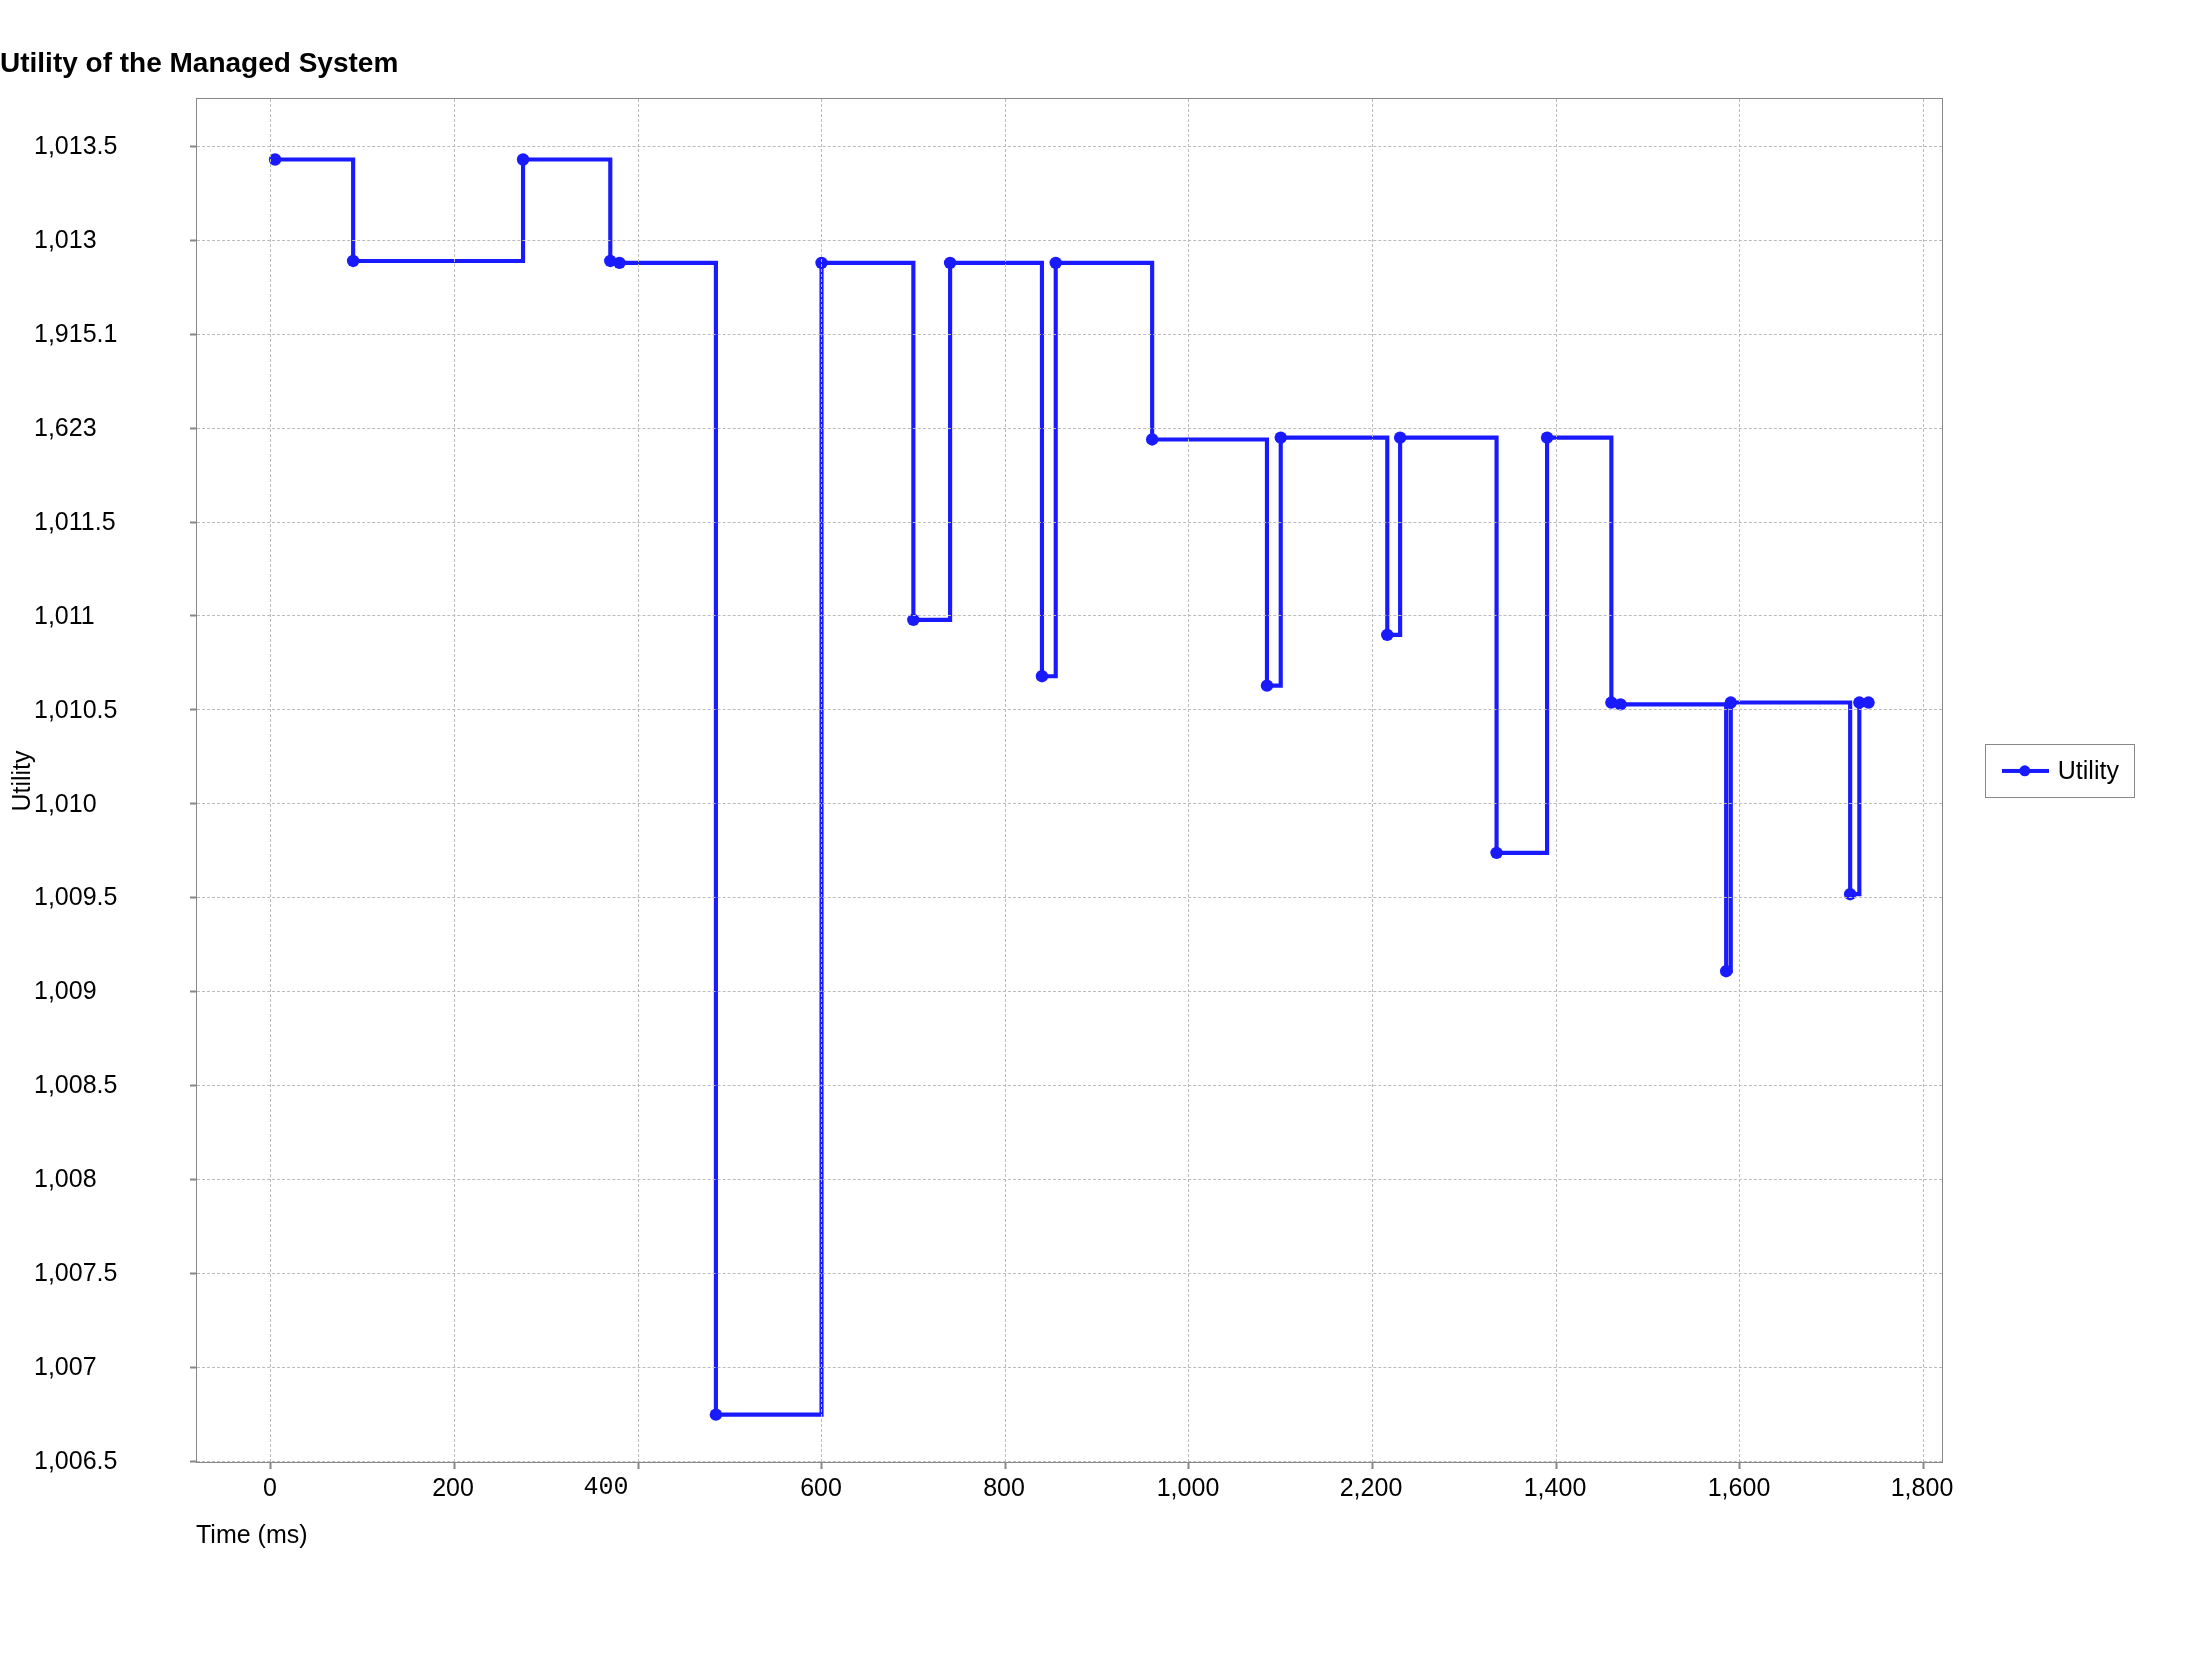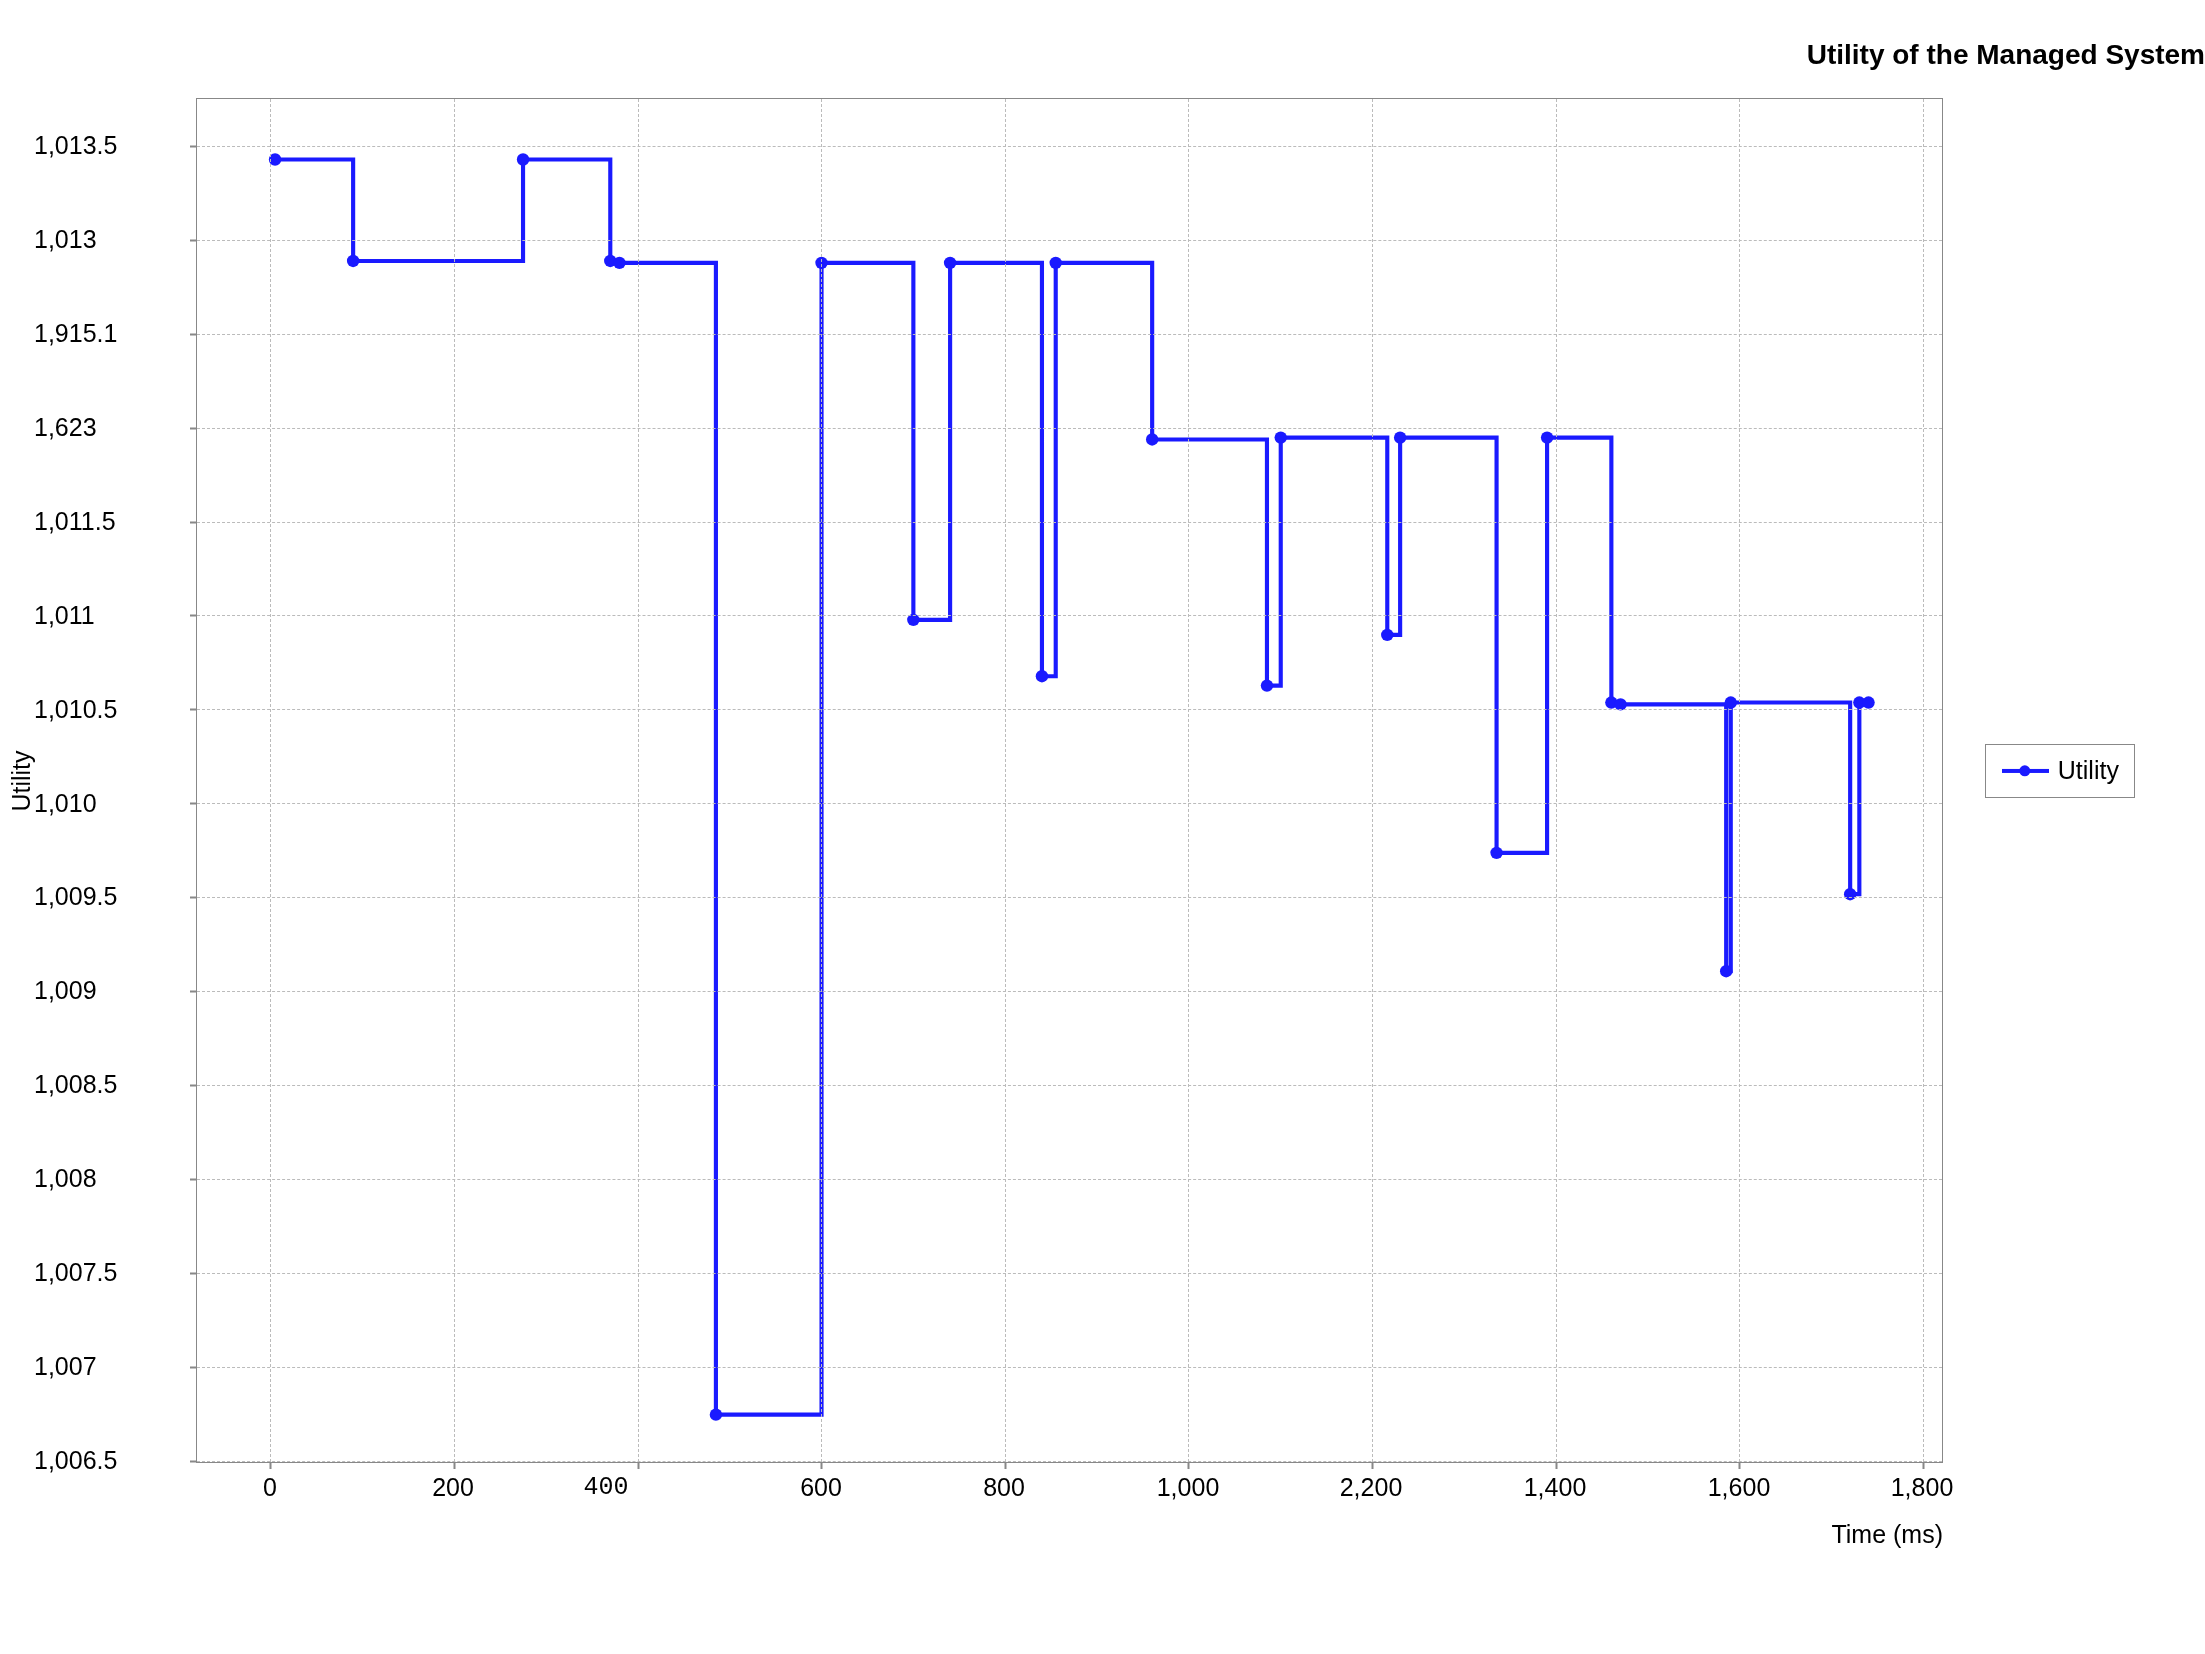--- a/index.html
+++ b/index.html
@@ -13,24 +13,24 @@
   }
   .chart-container {
     position: absolute;
     left: 0;
     top: 0;
     width: 2205px;
     height: 1654px;
   }
   .chart-title {
     position: absolute;
-    top: 39px;
+    top: 47px;
     left: 0;
     width: 2205px;
-    text-align: right;
+    text-align: left;
     font-weight: bold;
     font-size: 28px;
     color: #000;
   }
   .plot-area {
     position: absolute;
     left: 196px;
     top: 98px;
     width: 1747px;
     height: 1365px;
@@ -44,21 +44,21 @@
     transform: translate(-50%, -50%) rotate(-90deg);
     transform-origin: center center;
     font-size: 25px;
     color: #000;
   }
   .x-label {
     position: absolute;
     left: 196px;
     width: 1747px;
     top: 1520px;
-    text-align: right;
+    text-align: left;
     font-size: 25px;
     color: #000;
   }
   .grid-line-v {
     position: absolute;
     top: 0;
     height: 100%;
     width: 0;
     border-left: 1px dashed #bbb;
   }

